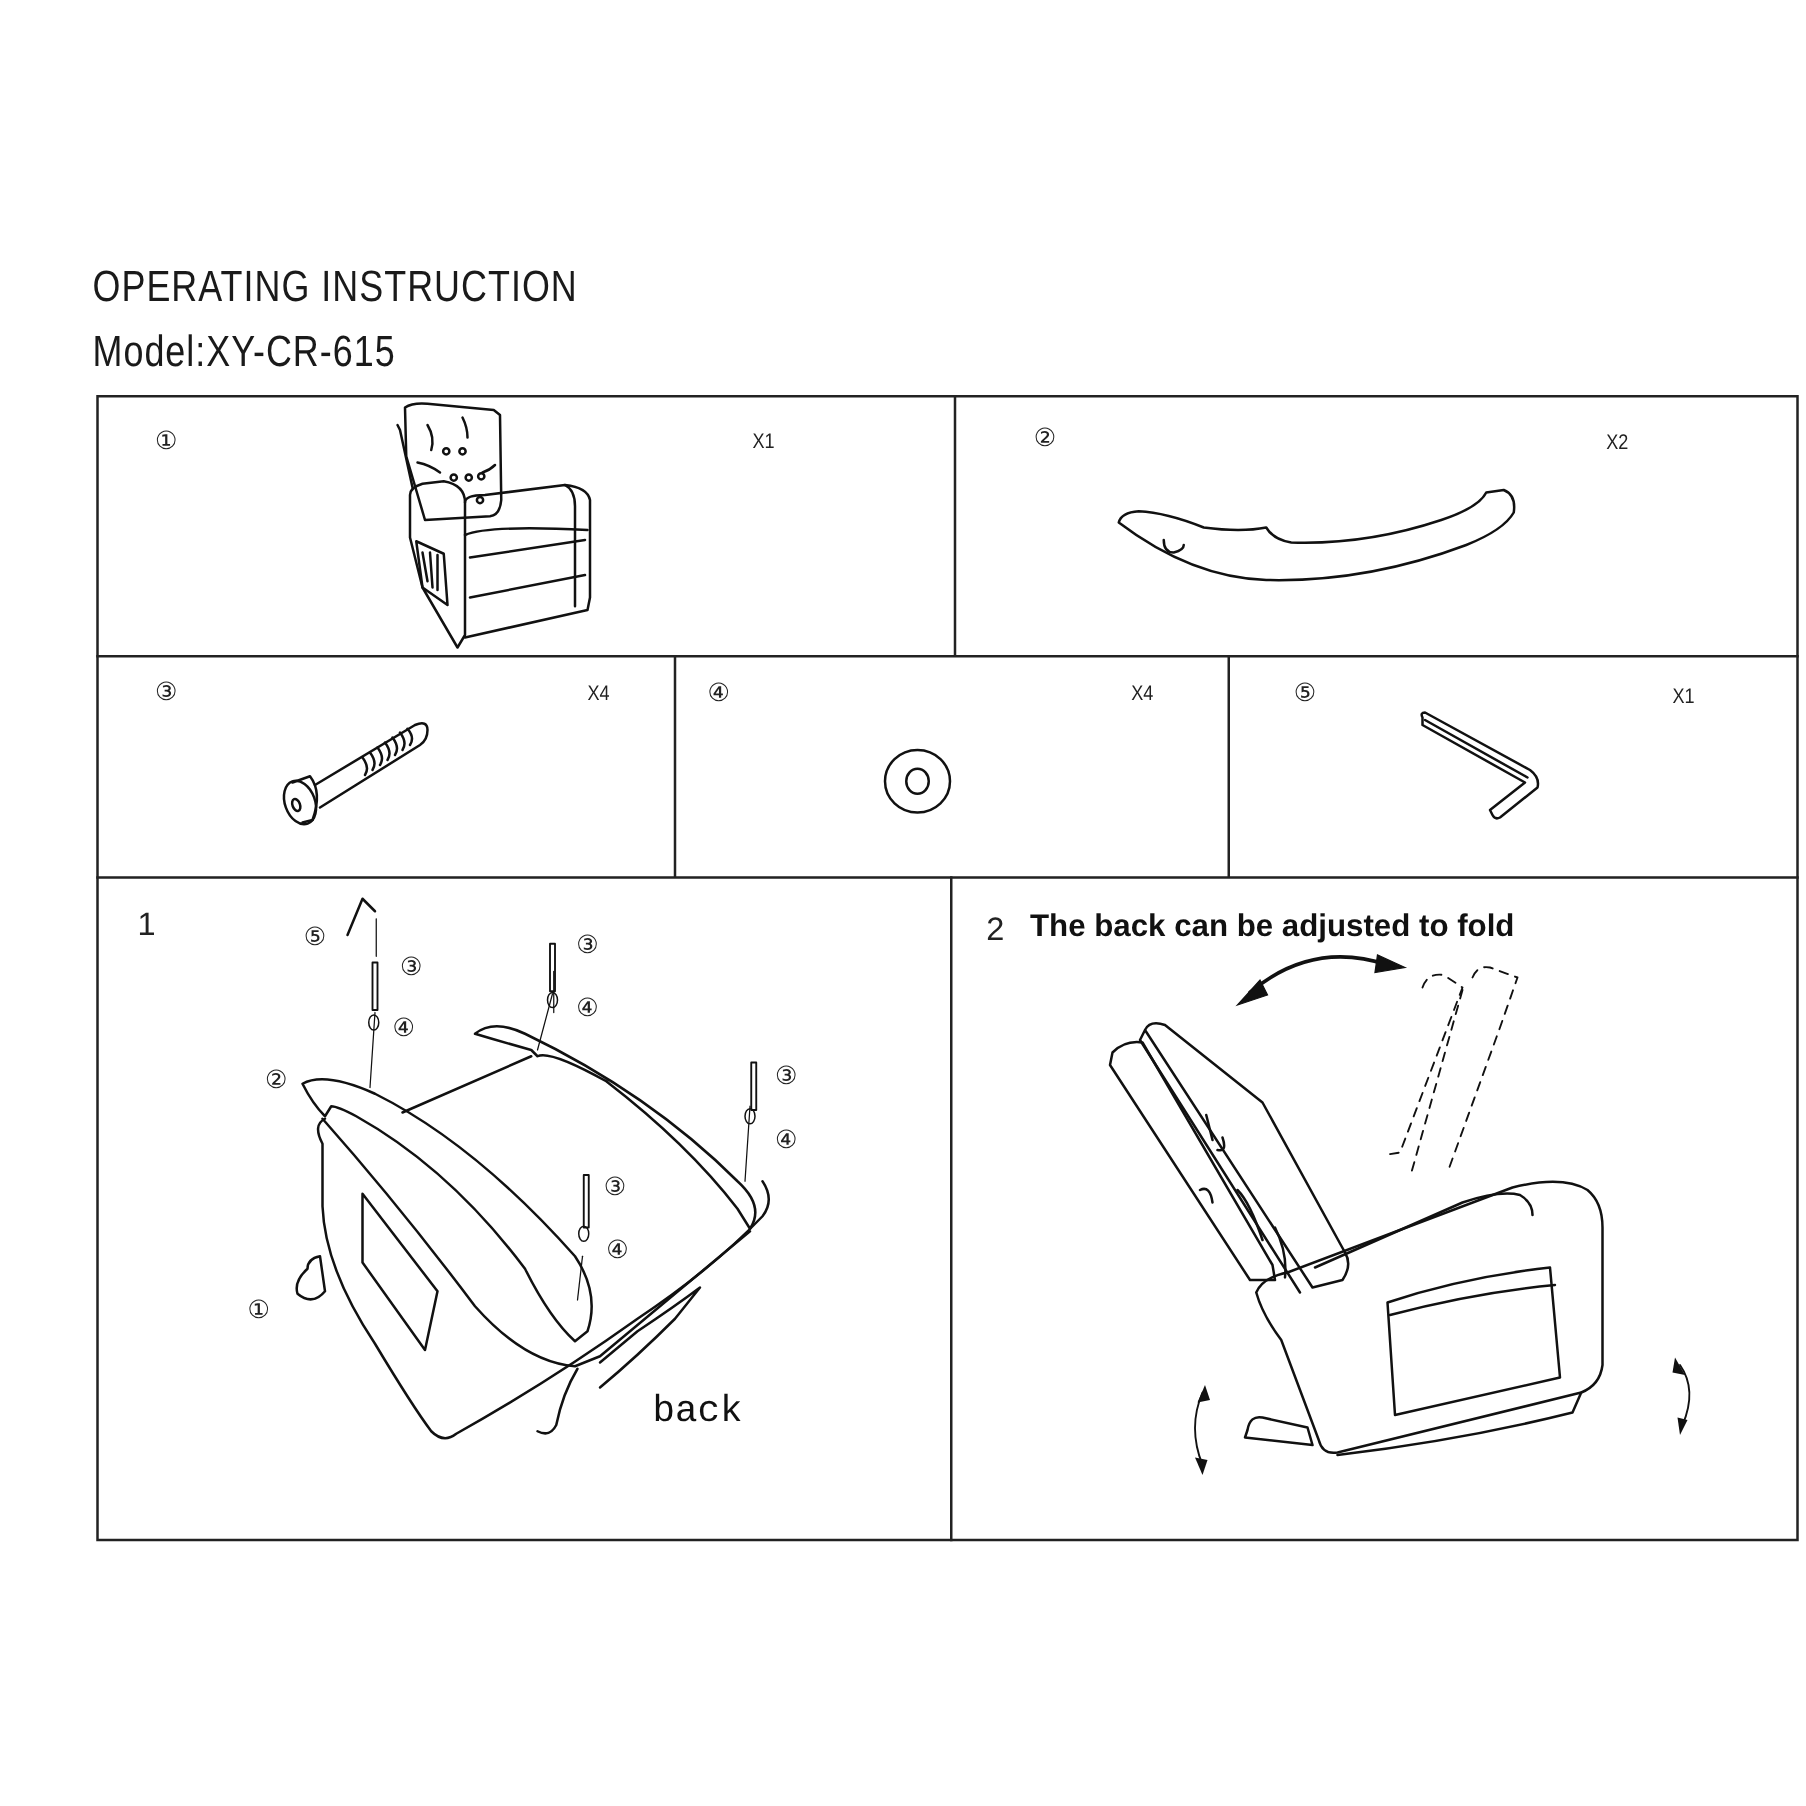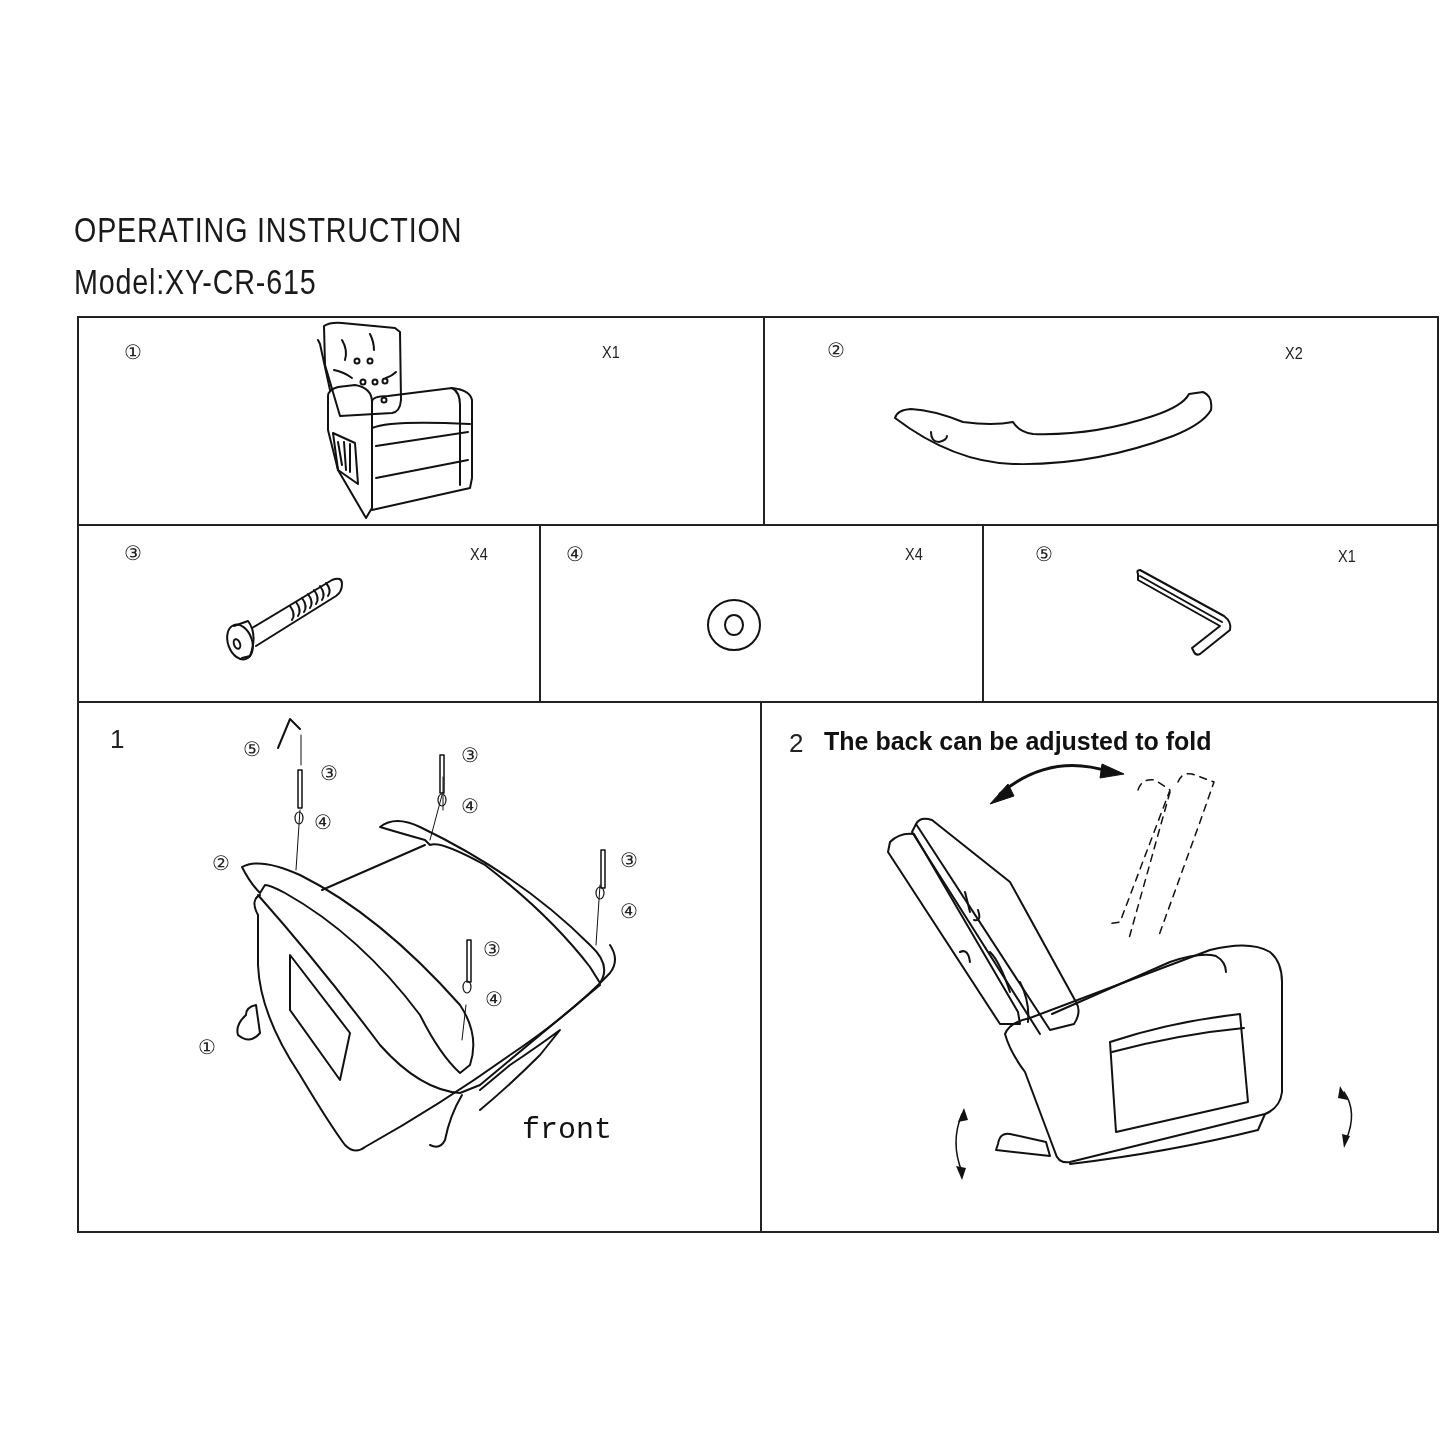--- a/index.html
+++ b/index.html
@@ -134,21 +134,21 @@
   <span class="lbl" style="left:320px; top:761px;">③</span>
   <span class="lbl" style="left:314px; top:810px;">④</span>
   <span class="lbl" style="left:212px; top:851px;">②</span>
   <span class="lbl" style="left:461px; top:743px;">③</span>
   <span class="lbl" style="left:461px; top:794px;">④</span>
   <span class="lbl" style="left:620px; top:848px;">③</span>
   <span class="lbl" style="left:620px; top:899px;">④</span>
   <span class="lbl" style="left:483px; top:937px;">③</span>
   <span class="lbl" style="left:485px; top:987px;">④</span>
   <span class="lbl" style="left:198px; top:1035px;">①</span>
-  <span class="front-label" style="left:522px; top:1113px;">front</span>
+  <span class="front-label" style="left:522px; top:1113px;">back</span>
 </div>
 
 <div class="cell">
   <span class="step-num" style="left:789px; top:728px;">2</span>
   <span class="step-title" style="left:824px; top:727px;text-align:center;">The back can be adjusted to fold</span>
   <svg width="500" height="440" style="left:870px; top:752px;">
 
     <path d="M130 42 Q180 0 240 20" style="stroke-width:3"></path>
     <polygon points="120,52 138,32 144,44" style="fill:#111; stroke:#111"></polygon>
     <polygon points="254,22 232,12 230,26" style="fill:#111; stroke:#111"></polygon>

